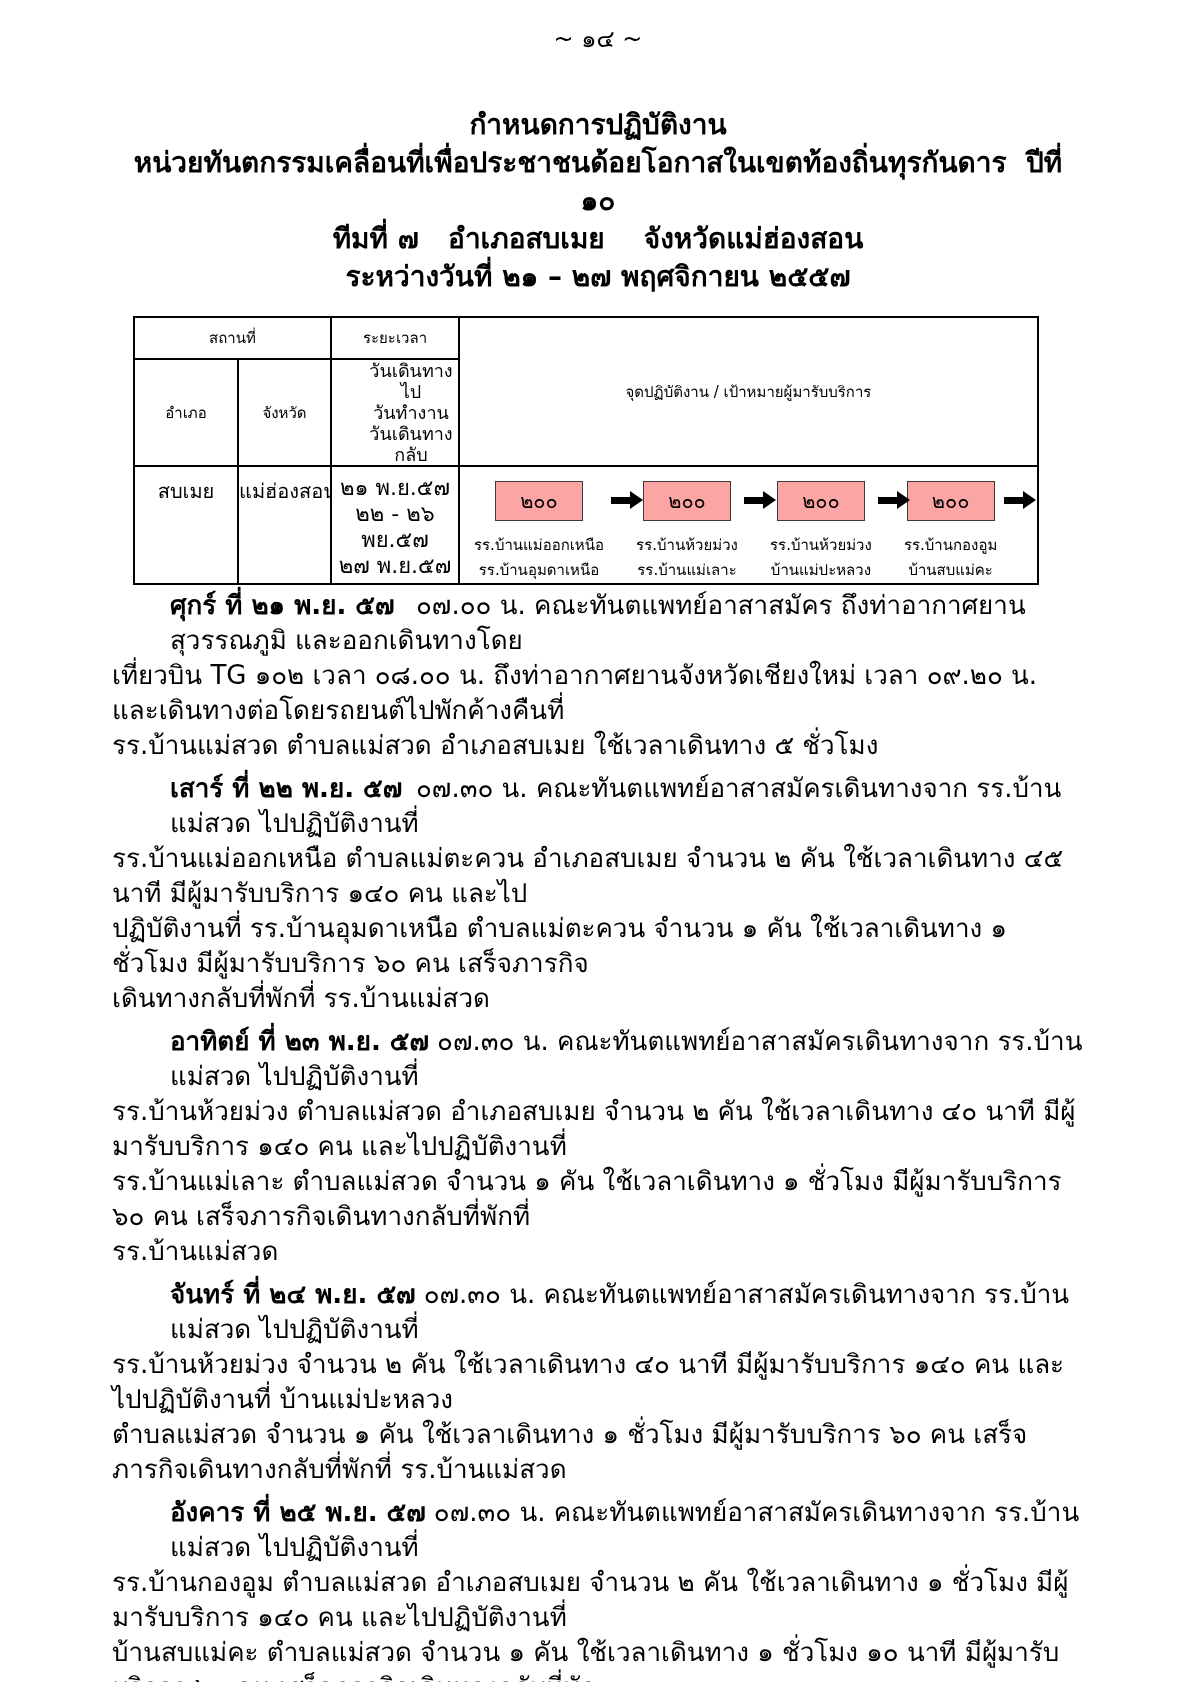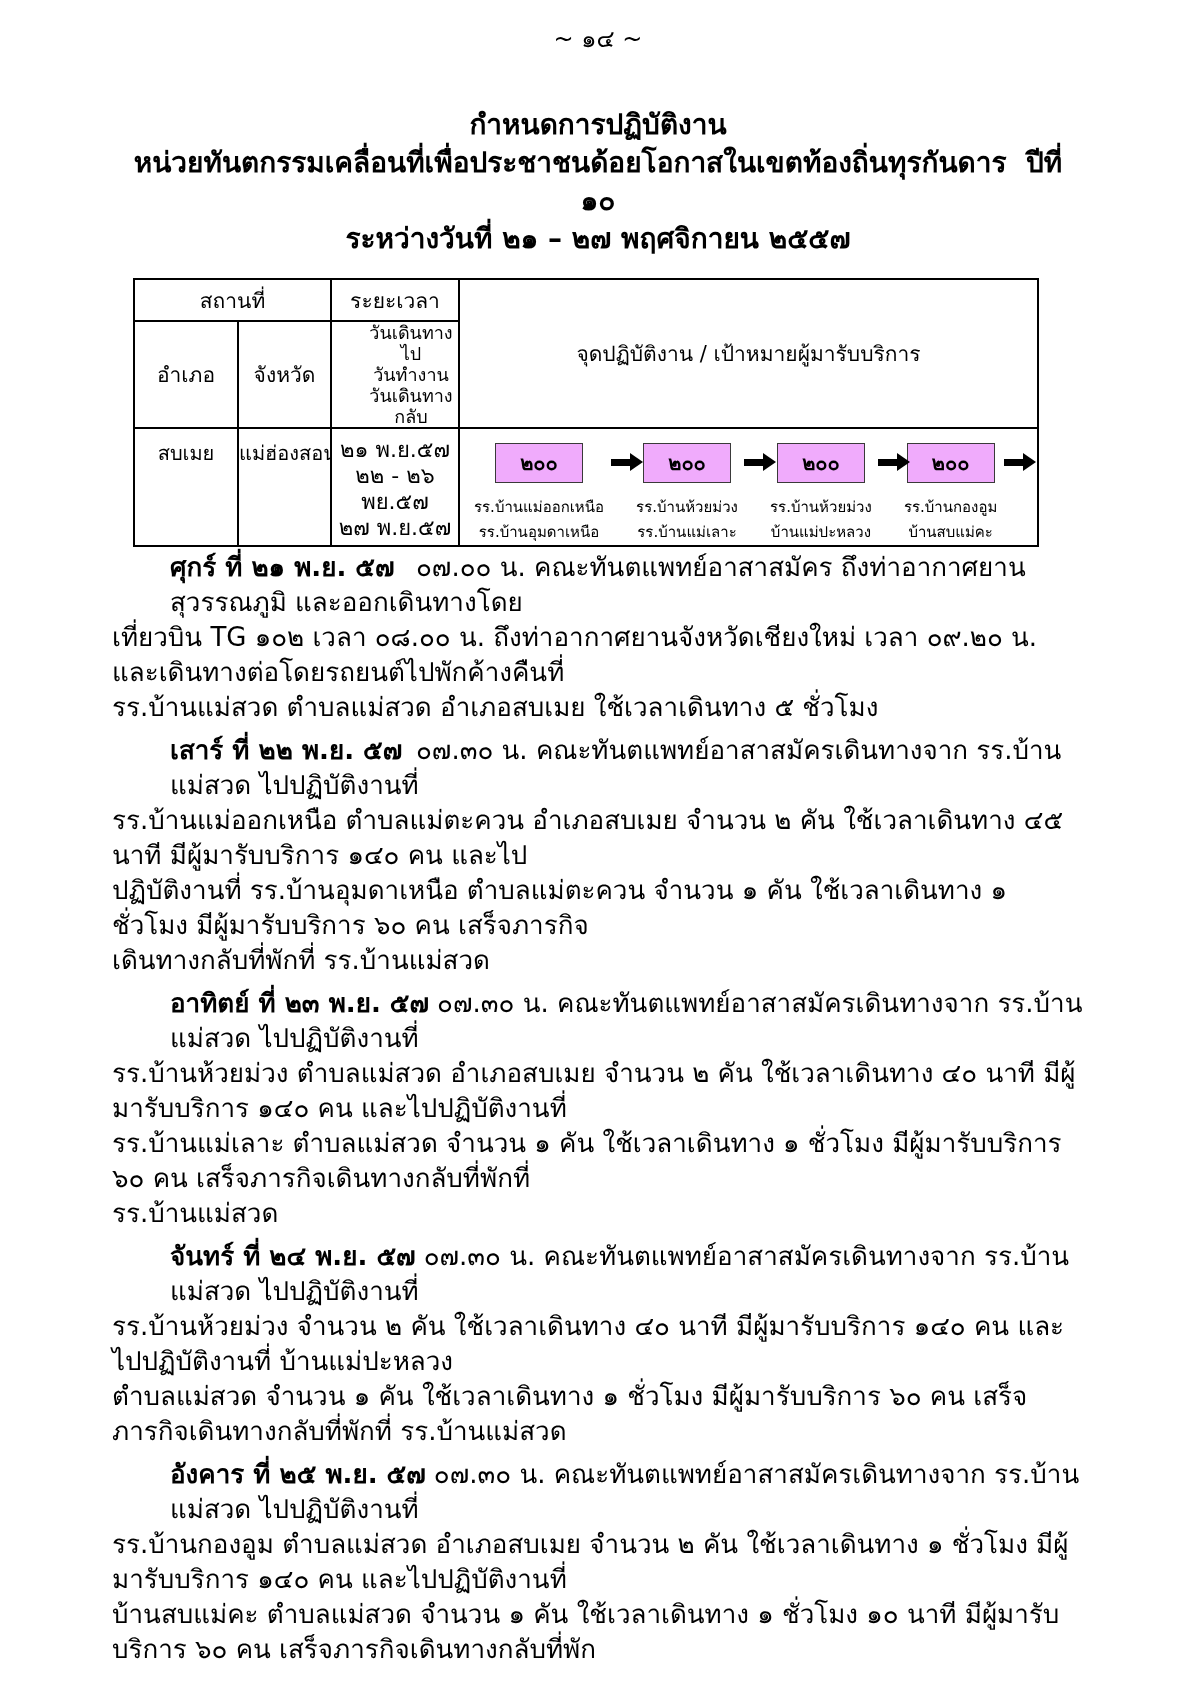--- a/index.html
+++ b/index.html
@@ -8,31 +8,31 @@
     font-family:"DejaVu Sans", sans-serif; overflow:hidden;
   }
   .page { padding:26px 106px 0 112px; }
   .preserve { white-space:pre-wrap; }
 
   .page-number { text-align:center; font-size:24px; line-height:26px; }
 
   .doc-header { margin-top:54px; text-align:center; font-weight:bold; font-size:28px; line-height:38px; }
 
   .doc-table { border-collapse:collapse; table-layout:fixed; width:904px; margin:20px 0 0 21px; }
-  .doc-table td { border:2px solid #000; text-align:center; padding:0; font-size:21px; overflow:hidden; }
+  .doc-table td { border:2px solid #000; text-align:center; padding:0; font-size:15px; overflow:hidden; }
   .doc-table tr.r1 td { height:40px; }
   .doc-table tr.r2 td { height:64px; }
   .doc-table tr.r3 td { vertical-align:top; padding-top:8px; font-size:20px; }
   td.sub { font-size:18px; line-height:21px; }
   .subline { line-height:21px;padding-left:32px; }
   .dateline { font-size:22px; line-height:26px; }
   td.flow-cell { padding:0; }
   .flow { display:flex; align-items:flex-start; justify-content:space-between; padding:6px 14px 0 14px; }
   .stop { display:flex; flex-direction:column; align-items:center; }
-  .target-box { border:1.5px solid #3a3a3a; width:86px; height:38px; display:flex; align-items:center; justify-content:center; font-size:20px; background:#f0abfc;font-weight:bold; }
+  .target-box { border:1.5px solid #3a3a3a; width:86px; height:38px; display:flex; align-items:center; justify-content:center; font-size:20px; background:#fca5a5; }
   .stop-labels { margin-top:12px; font-size:15px; line-height:25px; white-space:nowrap; text-align:center; }
   .arrow-wrap { margin-top:16px; }
   .arrow { position:relative; width:19px; height:7px; background:#000; }
   .arrow::after { content:""; position:absolute; left:19px; top:-6px;
     border-left:13px solid #000; border-top:9.5px solid transparent; border-bottom:9.5px solid transparent; }
 
   .schedule { margin-top:3px; font-size:26px; }
   .para { margin-bottom:8px; }
   .line { line-height:35px; min-height:35px; }
   .first-line { padding-left:58px; }
@@ -41,20 +41,21 @@
 </head>
 <body>
 
 <div class="page">
 
   <div class="page-number preserve">~ ๑๔ ~</div>
 
   <div class="doc-header">
     <div class="preserve">กำหนดการปฏิบัติงาน</div>
     <div class="preserve">หน่วยทันตกรรมเคลื่อนที่เพื่อประชาชนด้อยโอกาสในเขตท้องถิ่นทุรกันดาร  ปีที่ ๑๐</div>
+    <div class="preserve">ทีมที่ ๗   อำเภอสบเมย    จังหวัดแม่ฮ่องสอน</div>
     <div class="preserve">ระหว่างวันที่ ๒๑ – ๒๗ พฤศจิกายน ๒๕๕๗</div>
   </div>
 
   <table class="doc-table">
     <colgroup>
       <col style="width:104px">
         <col style="width:93px">
         <col style="width:128px">
         <col style="width:579px">
     </colgroup>

